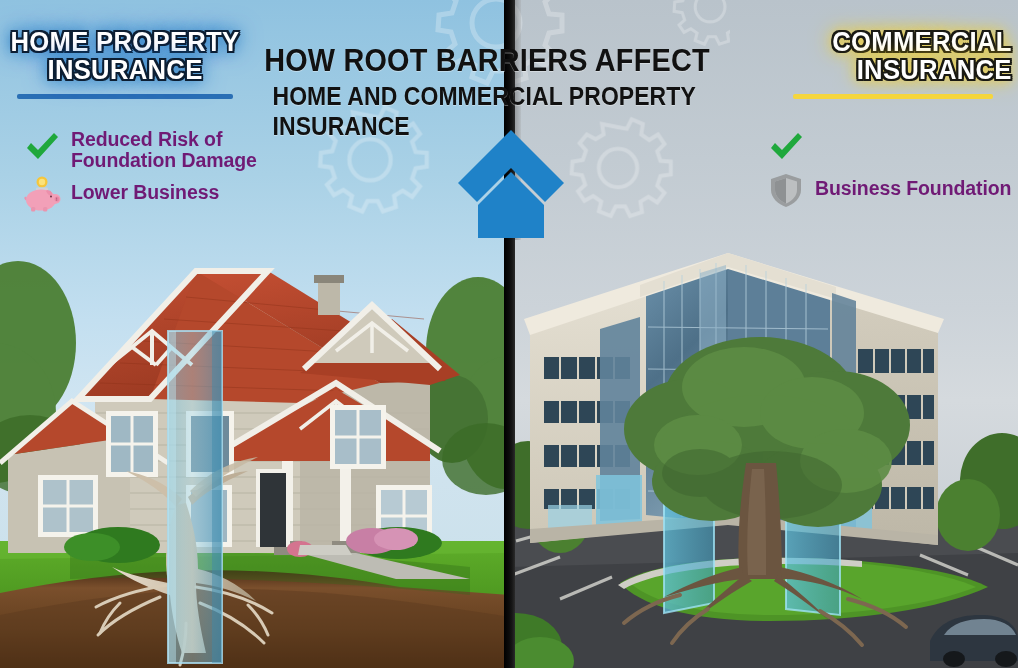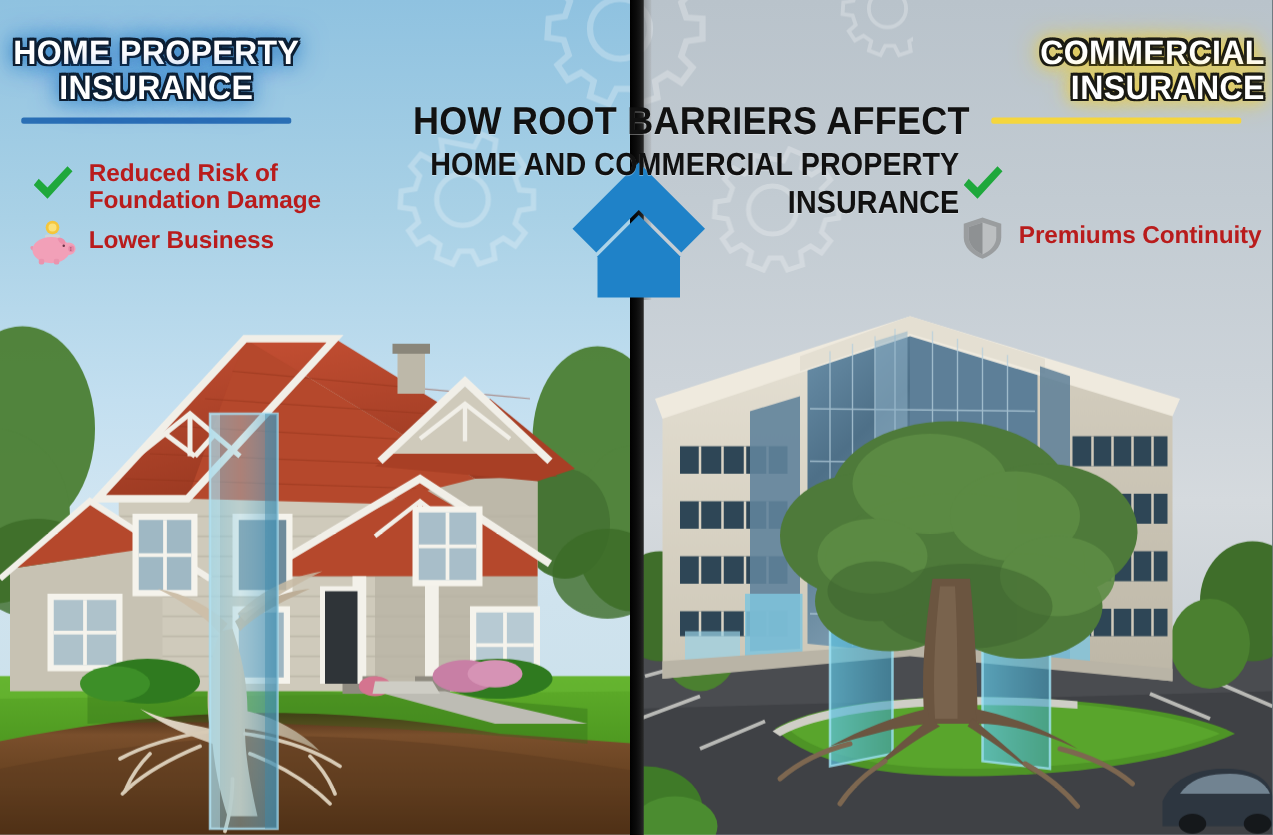--- a/index.html
+++ b/index.html
@@ -42,21 +42,21 @@
     position:absolute; left:509px; top:0; width:12px; height:240px;
     background:linear-gradient(90deg,rgba(110,110,110,.85),rgba(160,160,160,.25));
     z-index:5;
   }
   .arrow{ position:absolute; left:456px; top:128px; width:110px; height:112px; z-index:8; }
   .arrow svg{ width:100%; height:100%; display:block; }
 
   
   .center-title{
     position:absolute; left:245px; top:45px; width:550px;
-    text-align:right; z-index:9;margin-top:36px;
+    text-align:left; z-index:9;
   }
   .center-title .t1{
     display:block; color:#111; font-weight:700;
     font-size:31px; line-height:1.03; letter-spacing:.2px;
     transform:scaleX(.93); transform-origin:center;
     text-shadow:0 1px 0 rgba(255,255,255,.35);
   }
   .center-title .t2{
     display:block; color:#111; font-weight:700;
     font-size:25.5px; line-height:1.18; letter-spacing:.1px;
@@ -91,21 +91,21 @@
   .rule-right{ width:200px; background:#f5d63e; }
 
   
   .bullets{ position:absolute; top:128px; z-index:9; }
   .bullets-left{ left:22px; width:240px; }
   .bullets-right{ left:766px; width:250px; }
   .bullet{ display:flex; align-items:flex-start; gap:9px; margin-bottom:4px; }
   .bullet .ico{ flex:0 0 auto; width:40px; height:40px; display:block; }
   .bullet .ico svg{ width:100%; height:100%; display:block; }
   .bullet .txt{
-    color:#b91c1c; font-weight:700; font-size:19.5px; line-height:1.1;
+    color:#701a75; font-weight:700; font-size:19.5px; line-height:1.1;
     padding-top:1px; letter-spacing:-.1px;
   }
   .bullet.tight .ico{ width:40px; height:36px; }
   .bullet.tight .txt{ padding-top:6px; }
 </style>
 </head>
 <body>
 
 <div class="infographic">
 
@@ -608,17 +608,17 @@
       </span>
     </div>
     <div class="bullet tight">
       <span class="ico">
         <svg viewBox="0 0 40 36" xmlns="http://www.w3.org/2000/svg">
           <path d="M20 2 L35 7 L35 18 C35 26 28 32 20 35 C12 32 5 26 5 18 L5 7 Z" fill="#9a9d9f"></path>
           <path d="M20 6 L31 9.5 L31 18 C31 24 26 29 20 31.5 C14 29 9 24 9 18 L9 9.5 Z" fill="#bcbfc1"></path>
           <path d="M20 6 L20 31.5 C14 29 9 24 9 18 L9 9.5 Z" fill="#8e9193"></path>
         </svg>
       </span>
-      <span class="txt">Premiums Continuity</span>
+      <span class="txt">Business Foundation</span>
     </div>
   </div>
 
 </div>
 
 </body></html>

